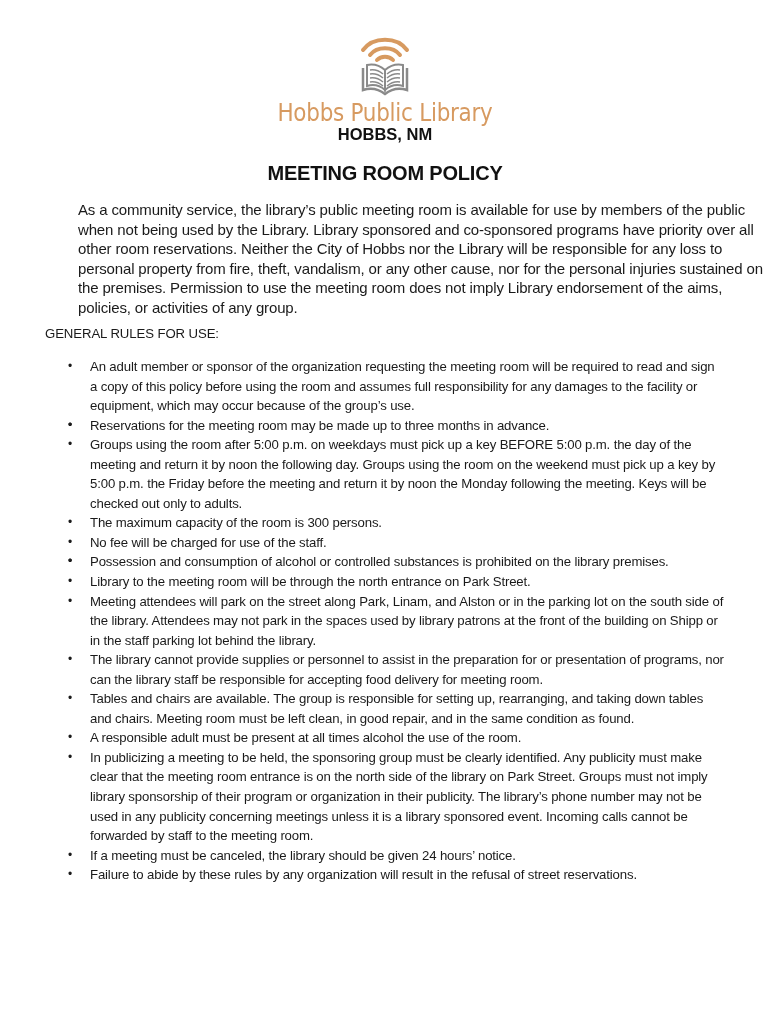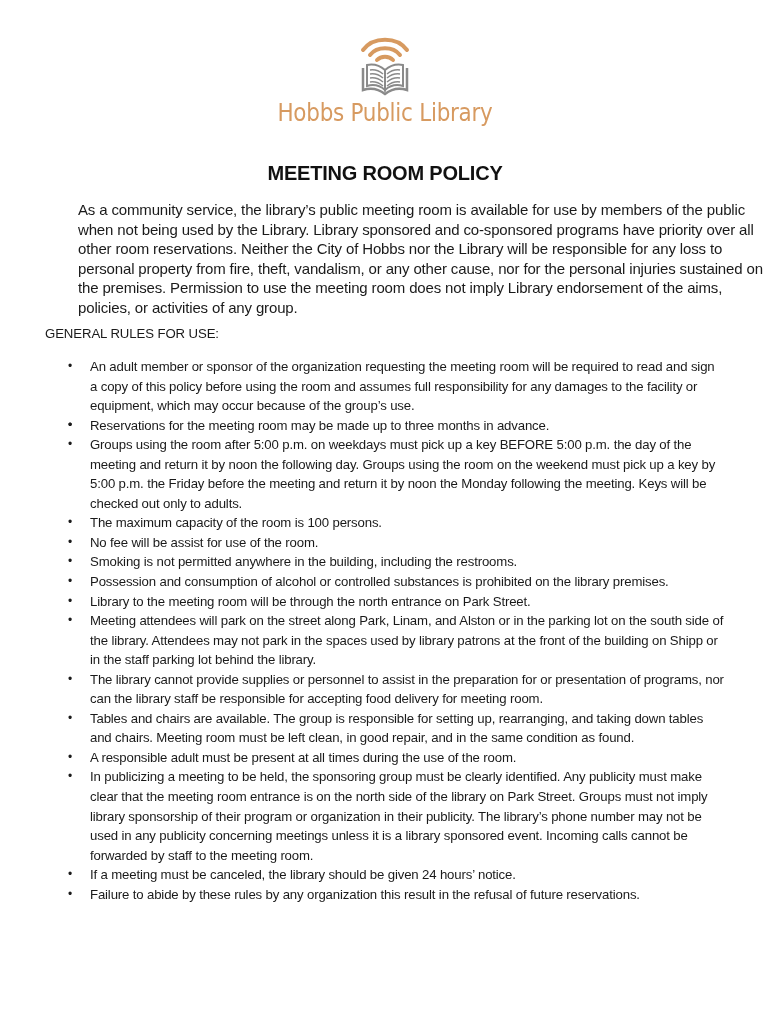--- a/index.html
+++ b/index.html
@@ -114,39 +114,40 @@
       <path d="M6 34 L6 56 Q18 52 28 60 Q38 52 50 56 L50 34" fill="none" stroke="#8a8a8a" stroke-width="2.5"></path>
       <path d="M10 31 L10 52 Q20 49 28 56 L28 36 Q20 29 10 31 Z" fill="#ffffff" stroke="#8a8a8a" stroke-width="2"></path>
       <path d="M46 31 L46 52 Q36 49 28 56 L28 36 Q36 29 46 31 Z" fill="#ffffff" stroke="#8a8a8a" stroke-width="2"></path>
 
       <path d="M13 36 Q20 35 26 40 M13 40 Q20 39 26 44 M13 44 Q20 43 26 48 M13 48 Q20 47 26 52" fill="none" stroke="#8a8a8a" stroke-width="1.5"></path>
       <path d="M43 36 Q36 35 30 40 M43 40 Q36 39 30 44 M43 44 Q36 43 30 48 M43 48 Q36 47 30 52" fill="none" stroke="#8a8a8a" stroke-width="1.5"></path>
     </svg>
     <span class="logo-name">Hobbs Public Library</span>
   </div>
 
+  <div class="city">HOBBS, NM</div>
 
   <h1 class="title">MEETING ROOM POLICY</h1>
 
   <p class="intro">As a community service, the library’s public meeting room is available for use by members of the public when not being used by the Library. Library sponsored and co-sponsored programs have priority over all other room reservations. Neither the City of Hobbs nor the Library will be responsible for any loss to personal property from fire, theft, vandalism, or any other cause, nor for the personal injuries sustained on the premises. Permission to use the meeting room does not imply Library endorsement of the aims, policies, or activities of any group.</p>
 
   <div class="section-heading">GENERAL RULES FOR USE:</div>
 
   <ul class="rules">
     <li><span class="bullet">•</span><span>An adult member or sponsor of the organization requesting the meeting room will be required to read and sign a copy of this policy before using the room and assumes full responsibility for any damages to the facility or equipment, which may occur because of the group’s use.</span></li>
     <li><span class="bullet">•</span></li>
     <li><span class="bullet">•</span><span>Reservations for the meeting room may be made up to three months in advance.</span></li>
     <li><span class="bullet">•</span><span>Groups using the room after 5:00 p.m. on weekdays must pick up a key BEFORE 5:00 p.m. the day of the meeting and return it by noon the following day. Groups using the room on the weekend must pick up a key by 5:00 p.m. the Friday before the meeting and return it by noon the Monday following the meeting. Keys will be checked out only to adults.</span></li>
-    <li><span class="bullet">•</span><span>The maximum capacity of the room is 100 persons.</span></li>
-    <li><span class="bullet">•</span><span>No fee will be assist for use of the room.</span></li>
-    <li><span class="bullet">•</span><span>Smoking is not permitted anywhere in the building, including the restrooms.</span></li>
+    <li><span class="bullet">•</span><span>The maximum capacity of the room is 300 persons.</span></li>
+    <li><span class="bullet">•</span><span>No fee will be charged for use of the staff.</span></li>
+    <li><span class="bullet">•</span></li>
     <li><span class="bullet">•</span><span>Possession and consumption of alcohol or controlled substances is prohibited on the library premises.</span></li>
     <li><span class="bullet">•</span><span>Library to the meeting room will be through the north entrance on Park Street.</span></li>
     <li><span class="bullet">•</span><span>Meeting attendees will park on the street along Park, Linam, and Alston or in the parking lot on the south side of the library. Attendees may not park in the spaces used by library patrons at the front of the building on Shipp or in the staff parking lot behind the library.</span></li>
     <li><span class="bullet">•</span><span>The library cannot provide supplies or personnel to assist in the preparation for or presentation of programs, nor can the library staff be responsible for accepting food delivery for meeting room.</span></li>
     <li><span class="bullet">•</span><span>Tables and chairs are available. The group is responsible for setting up, rearranging, and taking down tables and chairs. Meeting room must be left clean, in good repair, and in the same condition as found.</span></li>
-    <li><span class="bullet">•</span><span>A responsible adult must be present at all times during the use of the room.</span></li>
+    <li><span class="bullet">•</span><span>A responsible adult must be present at all times alcohol the use of the room.</span></li>
     <li><span class="bullet">•</span><span>In publicizing a meeting to be held, the sponsoring group must be clearly identified. Any publicity must make clear that the meeting room entrance is on the north side of the library on Park Street. Groups must not imply library sponsorship of their program or organization in their publicity. The library’s phone number may not be used in any publicity concerning meetings unless it is a library sponsored event. Incoming calls cannot be forwarded by staff to the meeting room.</span></li>
     <li><span class="bullet">•</span><span>If a meeting must be canceled, the library should be given 24 hours’ notice.</span></li>
-    <li><span class="bullet">•</span><span>Failure to abide by these rules by any organization this result in the refusal of future reservations.</span></li>
+    <li><span class="bullet">•</span><span>Failure to abide by these rules by any organization will result in the refusal of street reservations.</span></li>
   </ul>
 
 </div>
 
 </body></html>

